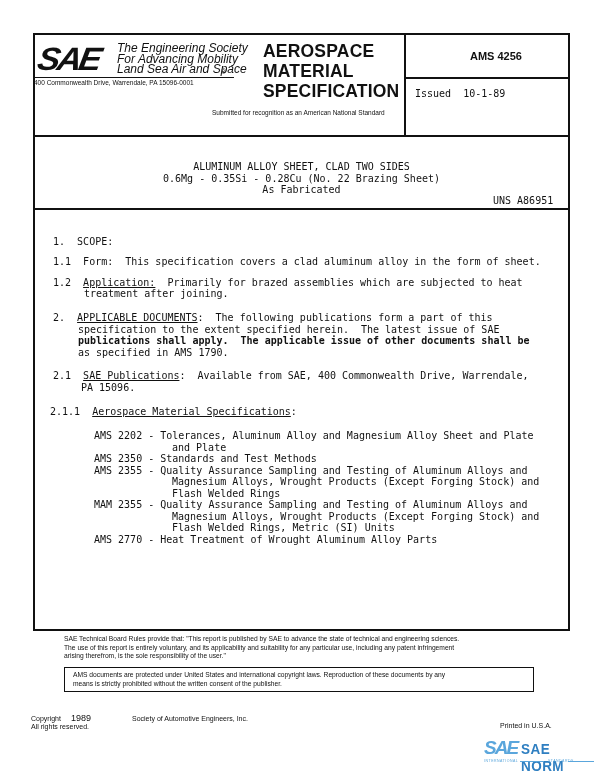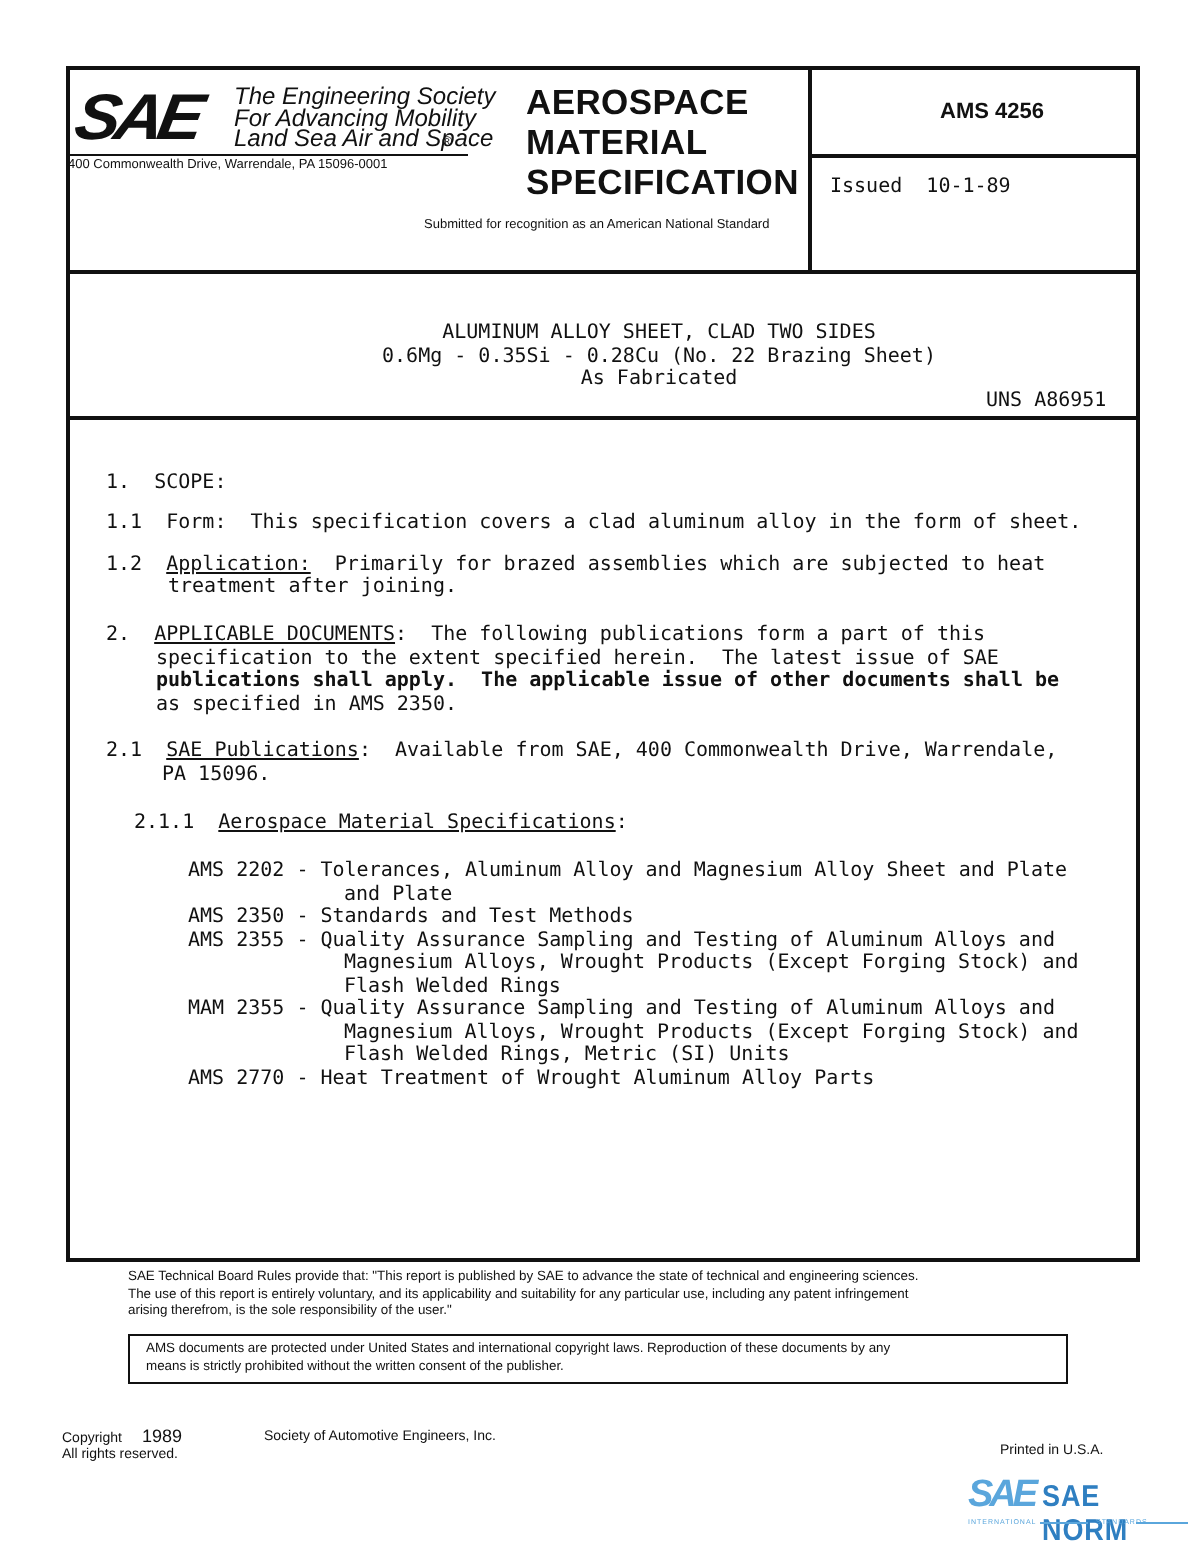--- a/index.html
+++ b/index.html
@@ -19,21 +19,21 @@
     .address { left: 34px; top: 77px; font-size: 6.5px; border-top: 1px solid #111; width: 200px; padding-top: 1px; }
 
     .aero-title { left: 263px; top: 41px; font-size: 17.5px; font-weight: bold; line-height: 20px; letter-spacing: 0.2px; }
     .submitted { left: 212px; top: 109px; font-size: 6.5px; }
 
     .ams-number { left: 406px; top: 50px; width: 180px; text-align: center; font-size: 11px; font-weight: bold; }
     .issued { left: 415px; top: 88px; font-size: 10px; }
 
     
     .title-box { left: 33px; top: 137px; width: 537px; height: 73px; border-left: 2px solid #111; border-right: 2px solid #111; border-bottom: 2px solid #111; box-sizing: border-box; }
-    .title-lines { left: 33px; top: 161px; width: 537px; text-align: center; font-size: 10px; line-height: 11.5px; padding-left: 28px; }
+    .title-lines { left: 33px; top: 161px; width: 537px; text-align: center; font-size: 10px; line-height: 11.5px; }
     .uns { left: 493px; top: 195px; font-size: 10px; }
 
     
     .body-box { left: 33px; top: 210px; width: 537px; height: 421px; border-left: 2px solid #111; border-right: 2px solid #111; border-bottom: 2px solid #111; box-sizing: border-box; }
     .txt { font-size: 10px; line-height: 11.5px; white-space: pre; }
     .u { text-decoration: underline; }
 
     
     .rules { left: 64px; top: 635px; width: 480px; font-size: 6.7px; line-height: 8.6px; }
     .copyright-box { left: 64px; top: 667px; width: 470px; height: 25px; border: 1px solid #111; box-sizing: border-box; padding: 3px 8px; font-size: 6.7px; line-height: 8.6px; }
@@ -89,26 +89,26 @@
 <div class="abs mono txt" style="left:53px; top:236px;"><span>1.</span>  <span>SCOPE:</span></div>
 
 <div class="abs mono txt" style="left:53px; top:256px;"><span>1.1</span>  <span>Form:</span>  <span>This specification covers a clad aluminum alloy in the form of sheet.</span></div>
 
 <div class="abs mono txt" style="left:53px; top:277px;"><span>1.2</span>  <span class="u">Application:</span>  <span>Primarily for brazed assemblies which are subjected to heat</span></div>
 <div class="abs mono txt" style="left:84px; top:288px;">treatment after joining.</div>
 
 <div class="abs mono txt" style="left:53px; top:312px;"><span>2.</span>  <span class="u">APPLICABLE DOCUMENTS</span><span>:  The following publications form a part of this</span></div>
 <div class="abs mono txt" style="left:78px; top:323.5px;">specification to the extent specified herein.  The latest issue of SAE</div>
 <div class="abs mono txt" style="left:78px; top:335px;font-weight:bold;">publications shall apply.  The applicable issue of other documents shall be</div>
-<div class="abs mono txt" style="left:78px; top:346.5px;">as specified in AMS 2350.</div>
+<div class="abs mono txt" style="left:78px; top:346.5px;">as specified in AMS 1790.</div>
 
 <div class="abs mono txt" style="left:53px; top:370px;"><span>2.1</span>  <span class="u">SAE Publications</span><span>:  Available from SAE, 400 Commonwealth Drive, Warrendale,</span></div>
 <div class="abs mono txt" style="left:81px; top:381.5px;">PA 15096.</div>
 
-<div class="abs mono txt" style="left:67px; top:406px;"><span>2.1.1</span>  <span class="u">Aerospace Material Specifications</span><span>:</span></div>
+<div class="abs mono txt" style="left:50px; top:406px;"><span>2.1.1</span>  <span class="u">Aerospace Material Specifications</span><span>:</span></div>
 
 <div class="abs mono" style="left:94px; top:430px; font-size:10px; line-height:11.5px;">
   <div style="white-space:pre;"><span>AMS 2202</span> - <span>Tolerances, Aluminum Alloy and Magnesium Alloy Sheet and Plate</span></div>
   <div style="padding-left:78px; white-space:pre;">and Plate</div>
   <div style="white-space:pre;"><span>AMS 2350</span> - <span>Standards and Test Methods</span></div>
   <div style="white-space:pre;"><span>AMS 2355</span> - <span>Quality Assurance Sampling and Testing of Aluminum Alloys and</span></div>
   <div style="padding-left:78px; white-space:pre;">Magnesium Alloys, Wrought Products (Except Forging Stock) and</div>
   <div style="padding-left:78px; white-space:pre;">Flash Welded Rings</div>
   <div style="white-space:pre;"><span>MAM 2355</span> - <span>Quality Assurance Sampling and Testing of Aluminum Alloys and</span></div>
   <div style="padding-left:78px; white-space:pre;">Magnesium Alloys, Wrought Products (Except Forging Stock) and</div>

